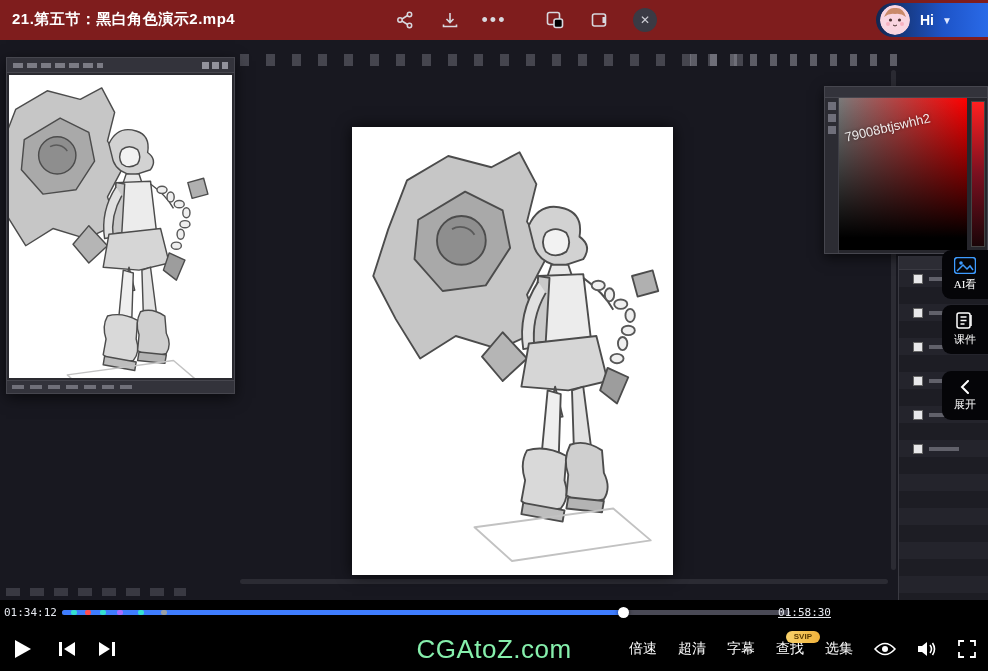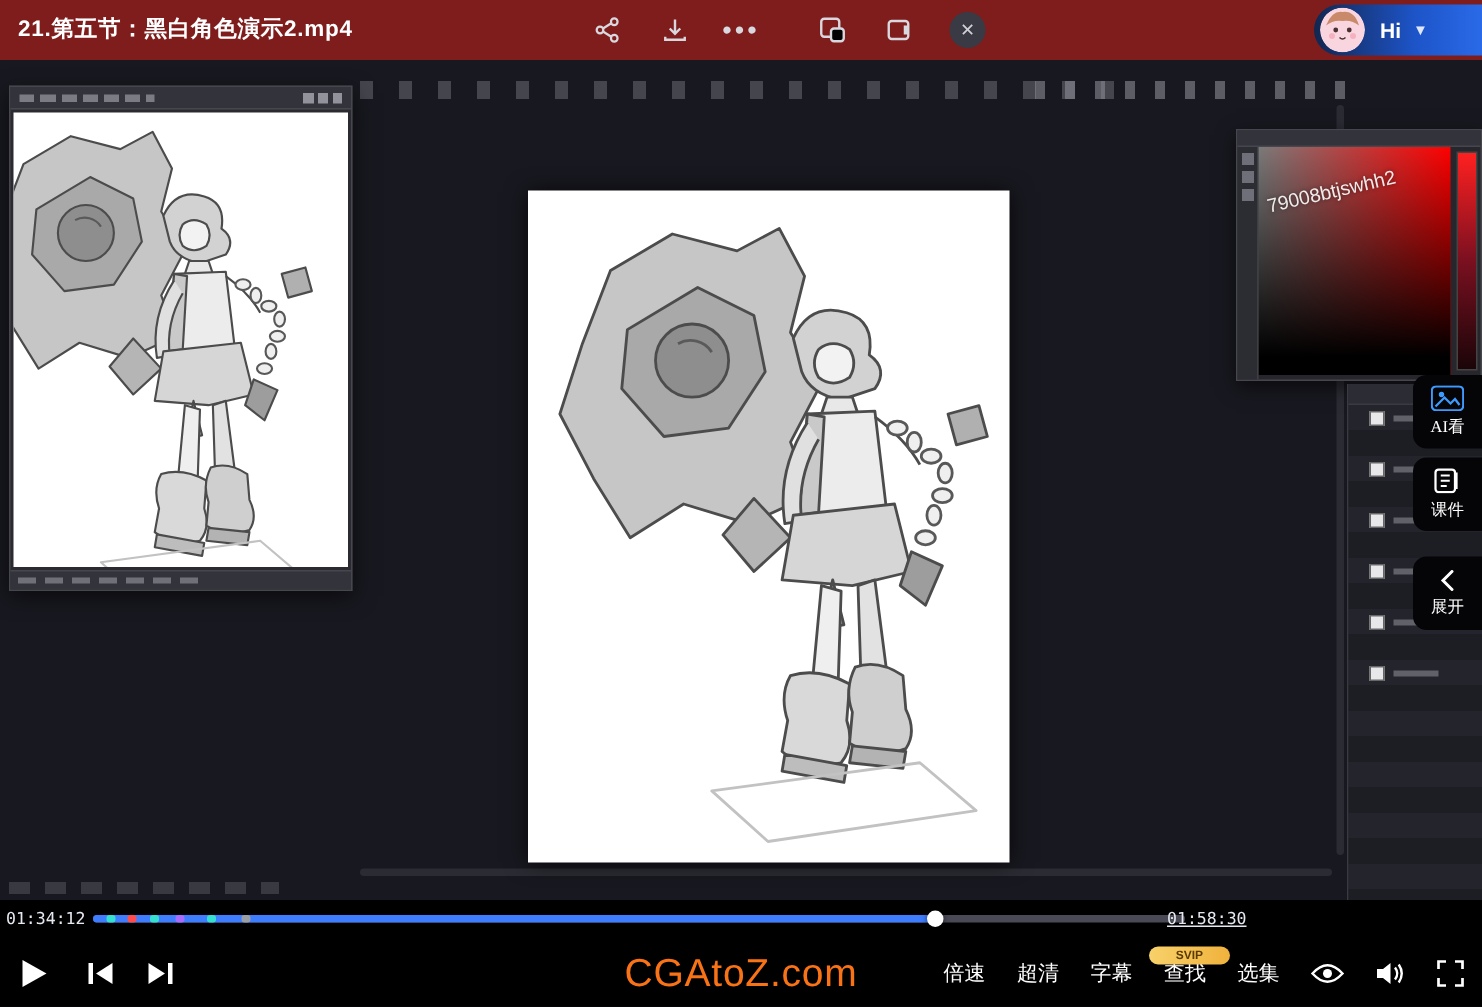--- a/index.html
+++ b/index.html
@@ -79,24 +79,24 @@
   .time-current { left:4px; }
   .time-total { right:13px;text-decoration:underline; }
   .progress-track { position:absolute; left:62px; right:54px; top:10px; height:5px; background:#4a4a56; border-radius:3px; cursor:pointer; }
   .progress-fill { position:absolute; left:0; top:0; height:5px; background:#3f7dff; border-radius:3px 0 0 3px; }
   .progress-thumb { position:absolute; top:-3px; width:11px; height:11px; margin-left:-5px; background:#fff; border-radius:50%; box-shadow:0 0 4px rgba(0,0,0,.6); cursor:grab; }
   .marker { position:absolute; top:0; width:6px; height:5px; border-radius:2px; }
 
   
   .controls-bar { position:absolute; top:626px; left:0; width:988px; height:45px; background:#000; z-index:30; }
   .ctl-icon { position:absolute; top:50%; transform:translateY(-50%); cursor:pointer; display:flex; align-items:center; justify-content:center; }
-  .watermark { position:absolute; left:50%; top:50%; transform:translate(-50%,-50%); color:#f97316; font-size:26px; letter-spacing:.5px; }
+  .watermark { position:absolute; left:50%; top:50%; transform:translate(-50%,-50%); color:#86efac; font-size:26px; letter-spacing:.5px; }
   .right-ctls { position:absolute; right:12px; top:0; height:45px; display:flex; align-items:center; gap:21px; }
   .txt-btn { color:#fff; font-size:14px; cursor:pointer; position:relative; white-space:nowrap; }
-  .svip-badge { position:absolute; top:-9px; right:-16px; background:linear-gradient(90deg,#f8d16a,#f0b23c); color:#5a3a00; font-size:8px; font-weight:bold; padding:1px 18px; border-radius:6px; line-height:10px; }
+  .svip-badge { position:absolute; top:-9px; right:-16px; background:linear-gradient(90deg,#f8d16a,#f0b23c); color:#5a3a00; font-size:8px; font-weight:bold; padding:1px 8px; border-radius:6px; line-height:10px; }
   .icon-btn { cursor:pointer; display:flex; align-items:center; }
 </style>
 </head>
 <body>
 
 <svg width="0" height="0" style="position:absolute">
   <symbol id="charSketch" viewBox="0 0 320 460">
     <g stroke="#4c4c4c" stroke-width="2" fill="none" stroke-linejoin="round">
       <path d="M28,100 L48,48 L92,22 L138,34 L168,18 L186,52 L176,92 L198,128 L176,170 L190,208 L146,228 L100,214 L62,238 L36,196 L12,150 Z" fill="#c6c6c6"></path>
       <path d="M60,90 L110,60 L150,80 L158,120 L132,160 L86,166 L56,132 Z" fill="#a9a9a9"></path>

